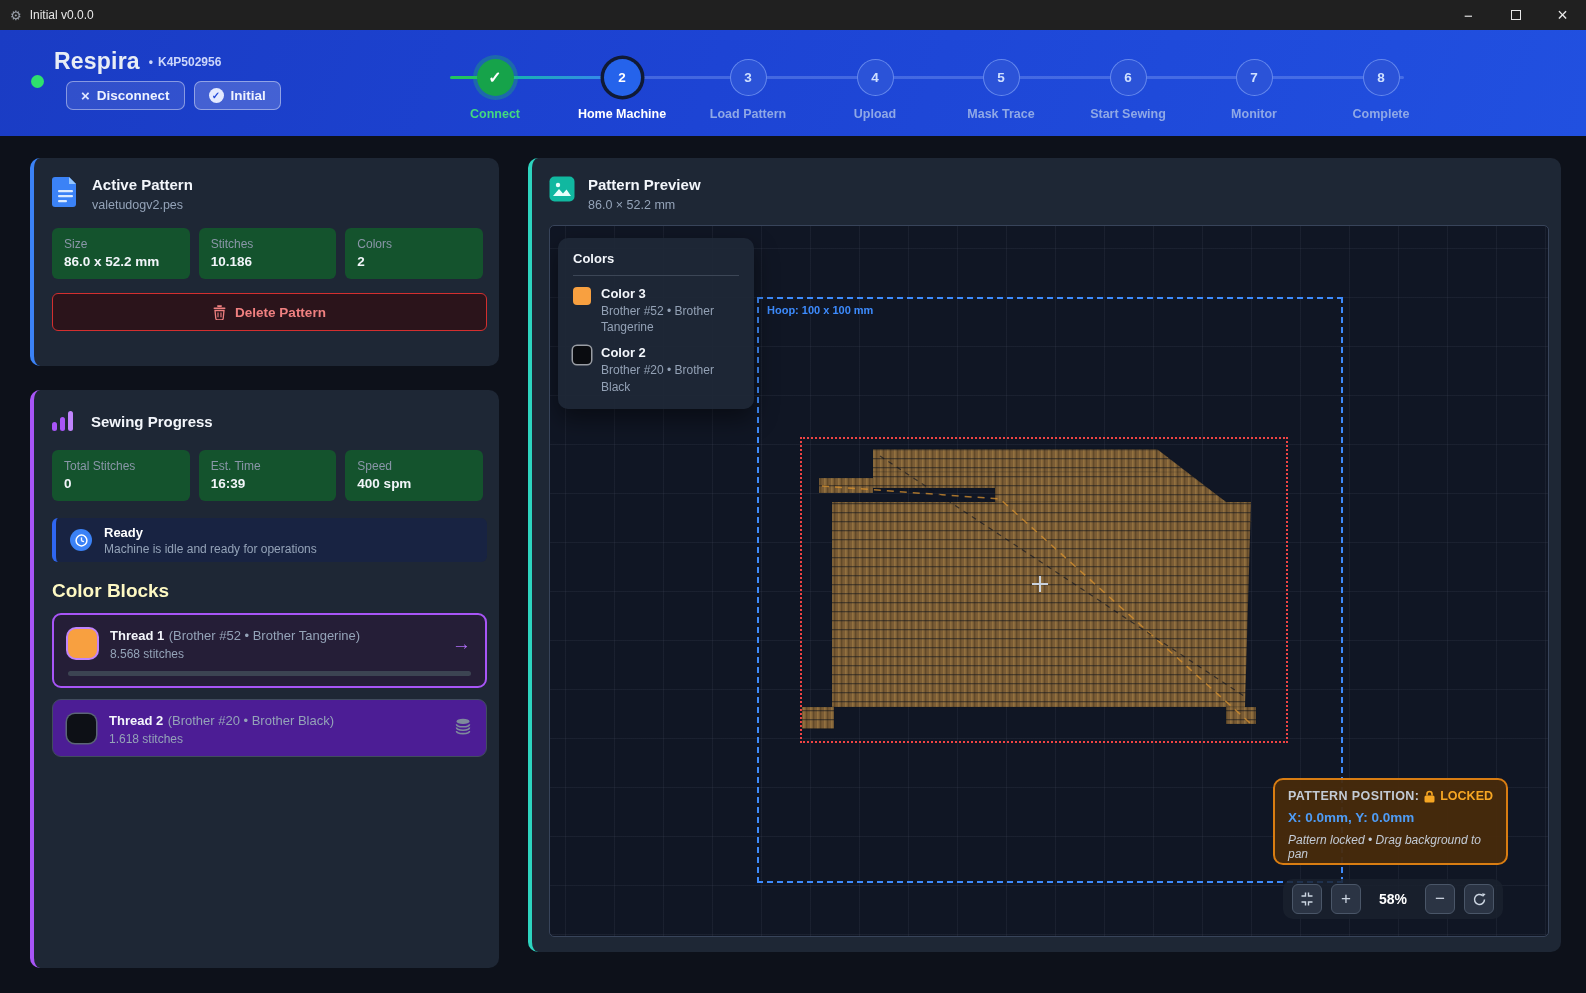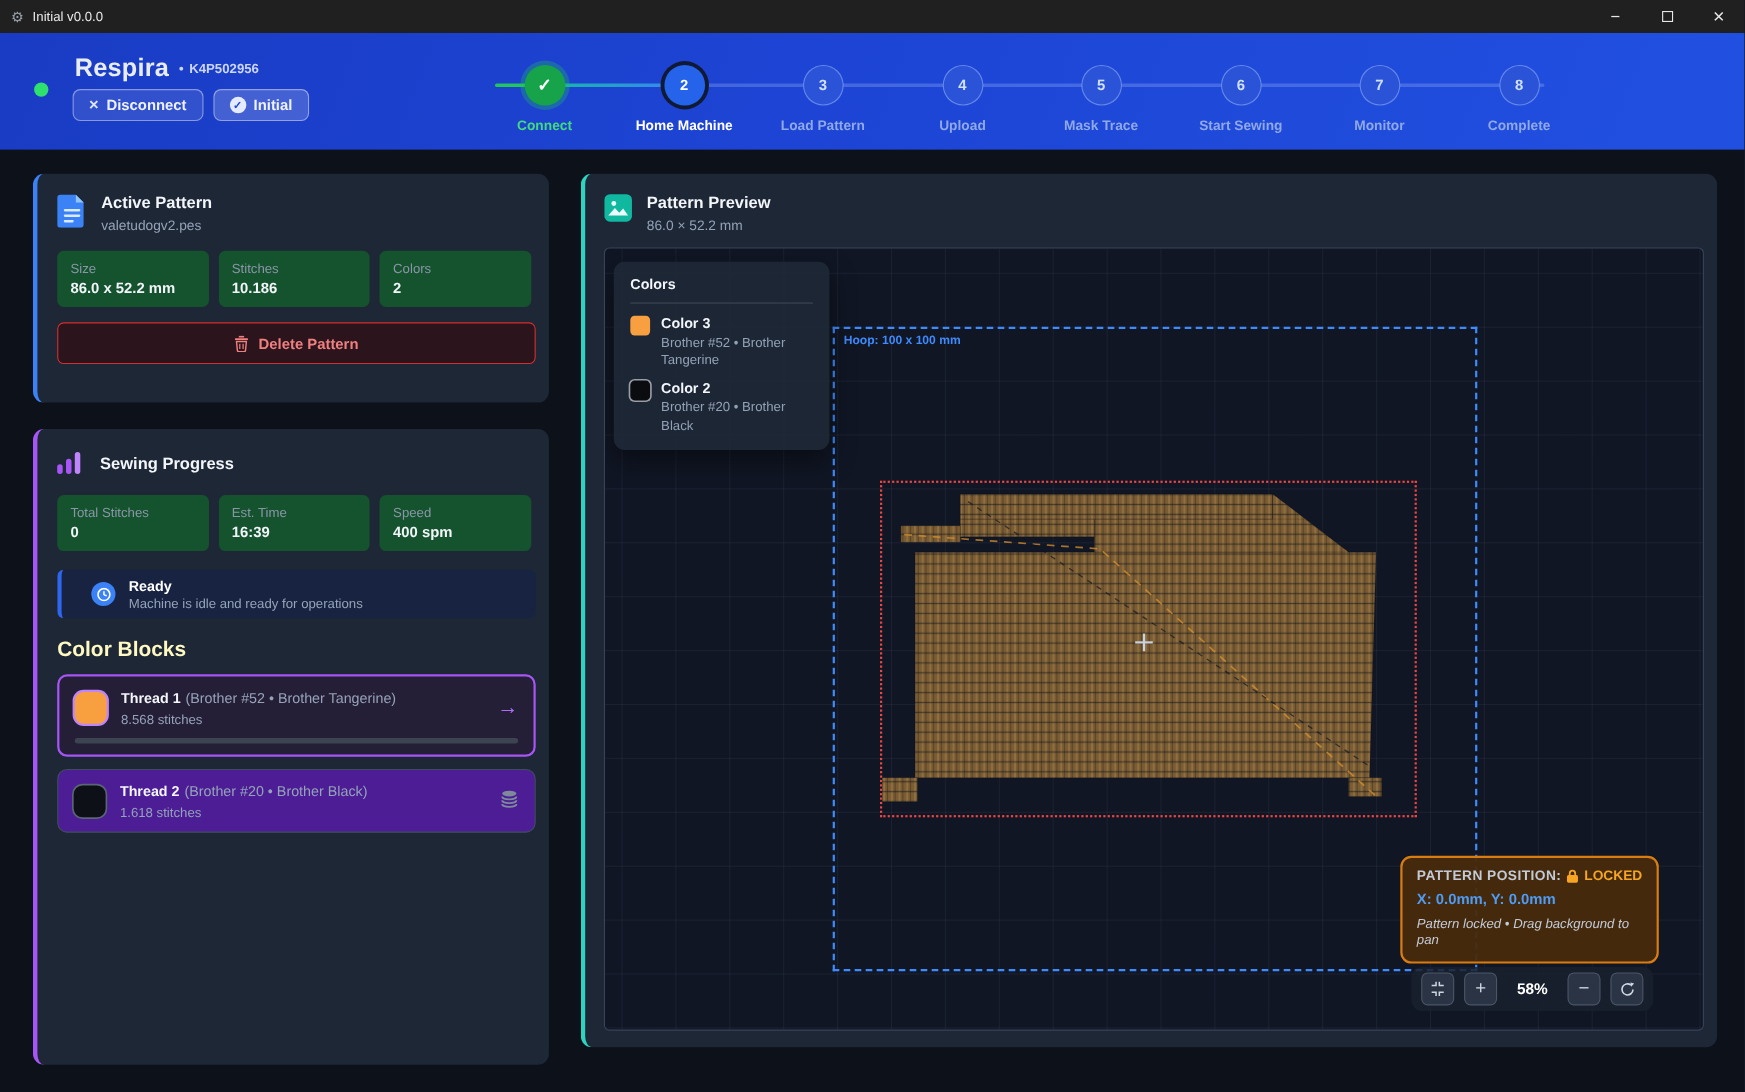--- a/index.html
+++ b/index.html
@@ -10,21 +10,21 @@
   .titlebar { position:absolute; left:0; top:0; width:1586px; height:30px; background:#202020; display:flex; align-items:center; }
   .titlebar .appicon { margin-left:10px; font-size:13px; color:#9aa0aa; }
   .titlebar .apptitle { margin-left:8px; font-size:12px; color:#e8e8e8; }
   .win-controls { position:absolute; right:0; top:0; height:30px; display:flex; }
   .win-btn { width:47px; height:30px; display:flex; align-items:center; justify-content:center; color:#e8e8e8; font-size:15px; }
   .win-btn .sq { width:10px; height:10px; border:1.2px solid #e8e8e8; display:inline-block; }
 
   
   .header { position:absolute; left:0; top:30px; width:1586px; height:106px; background:linear-gradient(110deg,#1a3cc4 0%,#1d44d4 45%,#2150e0 100%); }
   .conn-dot { position:absolute; left:31px; top:45px; width:13px; height:13px; border-radius:50%; background:#2ee06e; }
-  .brand-row { position:absolute; left:68px; top:18px; display:flex; align-items:center; gap:9px; }
+  .brand-row { position:absolute; left:54px; top:18px; display:flex; align-items:center; gap:9px; }
   .brand { font-size:23px; font-weight:bold; letter-spacing:.2px; }
   .serial { font-size:12px; color:#ccd6fa; font-weight:bold; }
   .serial .sep { margin-right:5px; }
   .hdr-buttons { position:absolute; left:66px; top:51px; display:flex; gap:9px; }
   .hdr-btn { height:29px; padding:0 14px; border-radius:7px; display:flex; align-items:center; gap:7px; font-size:13.5px; font-weight:bold; color:#eef2ff; background:rgba(255,255,255,0.10); border:1px solid rgba(255,255,255,0.42); }
   .hdr-btn.initial { background:rgba(255,255,255,0.18); }
   .hdr-btn .x { font-size:15px; color:#dfe6ff; }
   .badge-check { width:15px; height:15px; border-radius:50%; background:#e4eaff; color:#2148d8; font-size:10px; font-weight:bold; display:flex; align-items:center; justify-content:center; }
 
   
@@ -61,21 +61,21 @@
   .stat-label { font-size:12px; color:#8a96a8; }
   .stat-value { font-size:13.5px; font-weight:bold; color:#f1f5f9; margin-top:3px; }
 
   .colors-row { display:flex; align-items:center; gap:8px; margin-top:13px; }
   .colors-label { font-size:13px; color:#aab4c2; }
   .dot { width:13px; height:13px; border-radius:50%; }
   .dot.black { box-shadow:0 0 0 1px rgba(255,255,255,0.35); }
 
   .delete-btn { margin-top:14px; width:435px; height:38px; background:#2b141b; border:1px solid #d32f2f; border-radius:6px; display:flex; align-items:center; justify-content:center; gap:9px; color:#f08080; font-size:13.5px; font-weight:bold; }
 
-  .status-banner { margin-top:17px; width:435px; height:44px; background:#182342; border-left:4px solid #2f66f0; border-radius:6px; display:flex; align-items:center; gap:12px; padding-left:27px; }
+  .status-banner { margin-top:17px; width:435px; height:44px; background:#182342; border-left:4px solid #2f66f0; border-radius:6px; display:flex; align-items:center; gap:12px; padding-left:14px; }
   .clock-bg { width:22px; height:22px; border-radius:50%; background:#3b82f6; display:flex; align-items:center; justify-content:center; }
   .status-title { font-size:13px; font-weight:bold; color:#fff; }
   .status-desc { font-size:12px; color:#94a3b8; margin-top:2px; }
 
   .blocks-title { margin-top:18px; font-size:19px; font-weight:bold; color:#fef9c3; }
   .thread-card { position:relative; margin-top:11px; width:435px; border-radius:9px; padding:11px 14px 10px; }
   .thread-card.t1 { background:#251e37; border:2px solid #a855f7; }
   .thread-card.t2 { background:#4c1d95; border:1px solid #414c5e; }
   .thread-main { display:flex; align-items:center; gap:13px; }
   .swatch { width:29px; height:29px; border-radius:8px; flex:none; }
@@ -99,21 +99,21 @@
 
   .legend { position:absolute; left:8px; top:12px; width:196px; background:rgba(30,40,54,0.96); border-radius:10px; padding:13px 15px 14px; box-shadow:0 10px 24px rgba(0,0,0,0.45); }
   .legend-title { font-size:13px; font-weight:bold; color:#f3f6fb; }
   .legend hr { border:none; border-top:1px solid #3c4656; margin:9px 0 2px; }
   .legend-item { display:flex; gap:10px; margin-top:10px; }
   .legend-swatch { width:18px; height:18px; border-radius:4px; flex:none; margin-top:1px; }
   .legend-swatch.black { box-shadow:0 0 0 1.5px rgba(255,255,255,0.55); }
   .legend-name { font-size:13px; font-weight:bold; color:#f3f6fb; }
   .legend-detail { font-size:12px; color:#93a1b5; line-height:1.35; margin-top:2px; }
 
-  .pos-panel { position:absolute; left:723px; top:552px; width:235px; height:98px; background:rgba(72,42,12,0.95); border:2px solid #d97d12; border-radius:10px; padding:9px 13px; }
+  .pos-panel { position:absolute; left:723px; top:552px; width:235px; height:87px; background:rgba(72,42,12,0.95); border:2px solid #d97d12; border-radius:10px; padding:9px 13px; }
   .pos-row1 { display:flex; align-items:center; justify-content:space-between; }
   .pos-label { font-size:12.5px; font-weight:bold; color:#c3cbd6; letter-spacing:.4px; }
   .locked-wrap { display:flex; align-items:center; gap:5px; }
   .locked-text { font-size:12.5px; font-weight:bold; color:#f6a623; }
   .pos-coords { font-size:13.5px; font-weight:bold; color:#4f9cf5; margin-top:7px; }
   .pos-hint { font-size:12px; font-style:italic; color:#c3cbd6; margin-top:8px; }
 
   .zoombar { position:absolute; left:733px; top:653px; height:40px; display:flex; align-items:center; gap:9px; background:rgba(26,33,46,0.85); border-radius:10px; padding:0 9px; }
   .zoom-btn { width:30px; height:30px; background:#2b3444; border:1px solid #4a5668; border-radius:6px; color:#cdd6e2; display:flex; align-items:center; justify-content:center; font-size:17px; }
   .zoom-level { width:46px; text-align:center; font-size:14px; font-weight:bold; color:#fff; }

